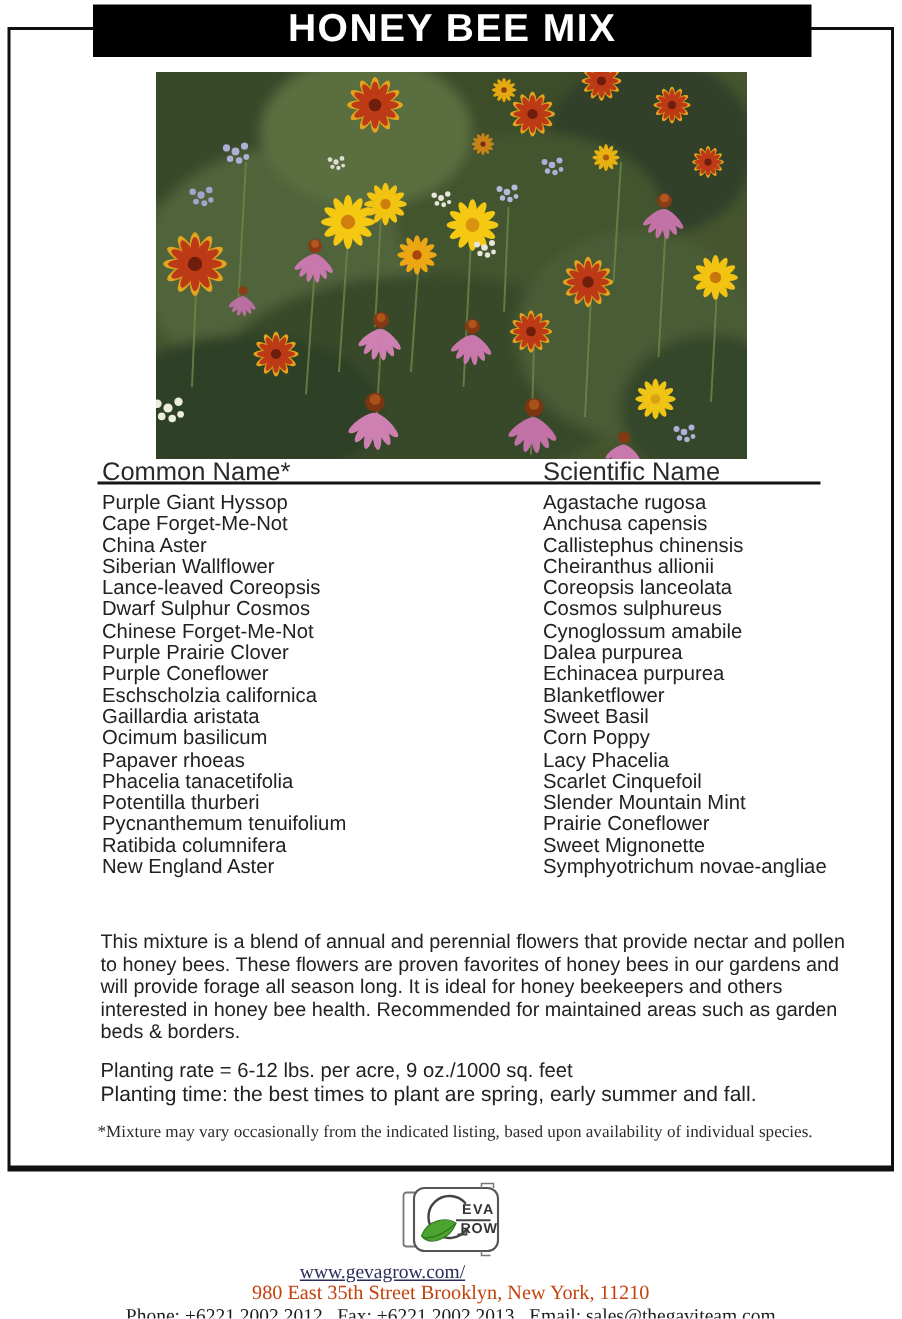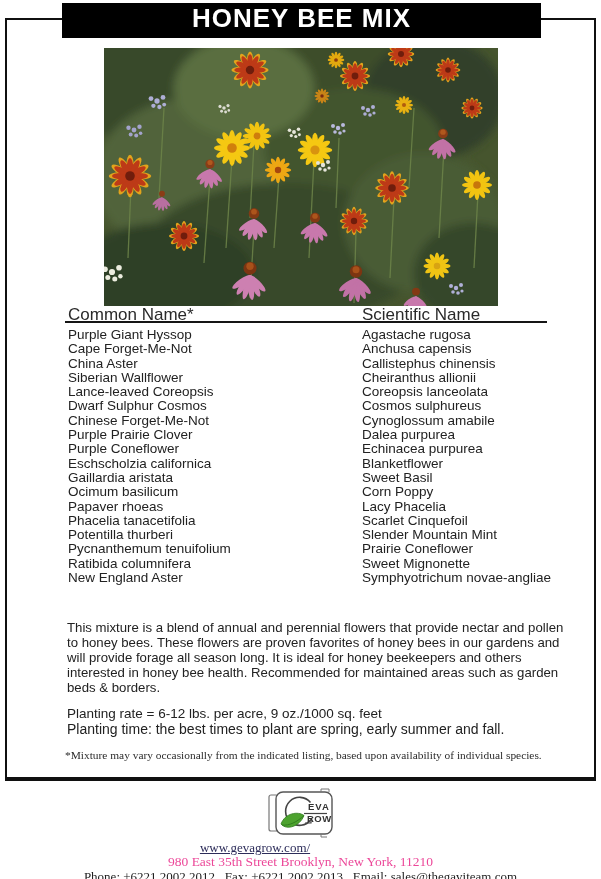--- a/index.html
+++ b/index.html
@@ -29,21 +29,21 @@
   .planting-rate{left:67px;top:706px;font-size:13.5px;color:#222;}
   .planting-time{left:67px;top:721px;font-size:14px;color:#222;}
   .footnote{left:65px;top:749px;width:490px;font-family:"Liberation Serif", serif;
             font-size:11.4px;color:#2b2b2b;}
   
   .logo{left:259px;top:788px;width:84px;height:50px;}
   .website{left:0;top:840px;width:510px;text-align:center;
            font-family:"Liberation Serif", serif;font-size:13px;}
   .website a{color:#2d2d5a;text-decoration:underline;}
   .address{left:0;top:854px;width:601px;text-align:center;
-           font-family:"Liberation Serif", serif;font-size:13.5px;color:#ec4899;}
+           font-family:"Liberation Serif", serif;font-size:13.5px;color:#c2410c;}
   .contact{left:0;top:869px;width:601px;text-align:center;white-space:pre;
            font-family:"Liberation Serif", serif;font-size:13px;color:#1c1c1c;}
 </style>
 </head>
 <body>
 
 <div class="abs frame"></div>
 
 <div class="abs titlebar">
   <span>HONEY BEE MIX</span>

